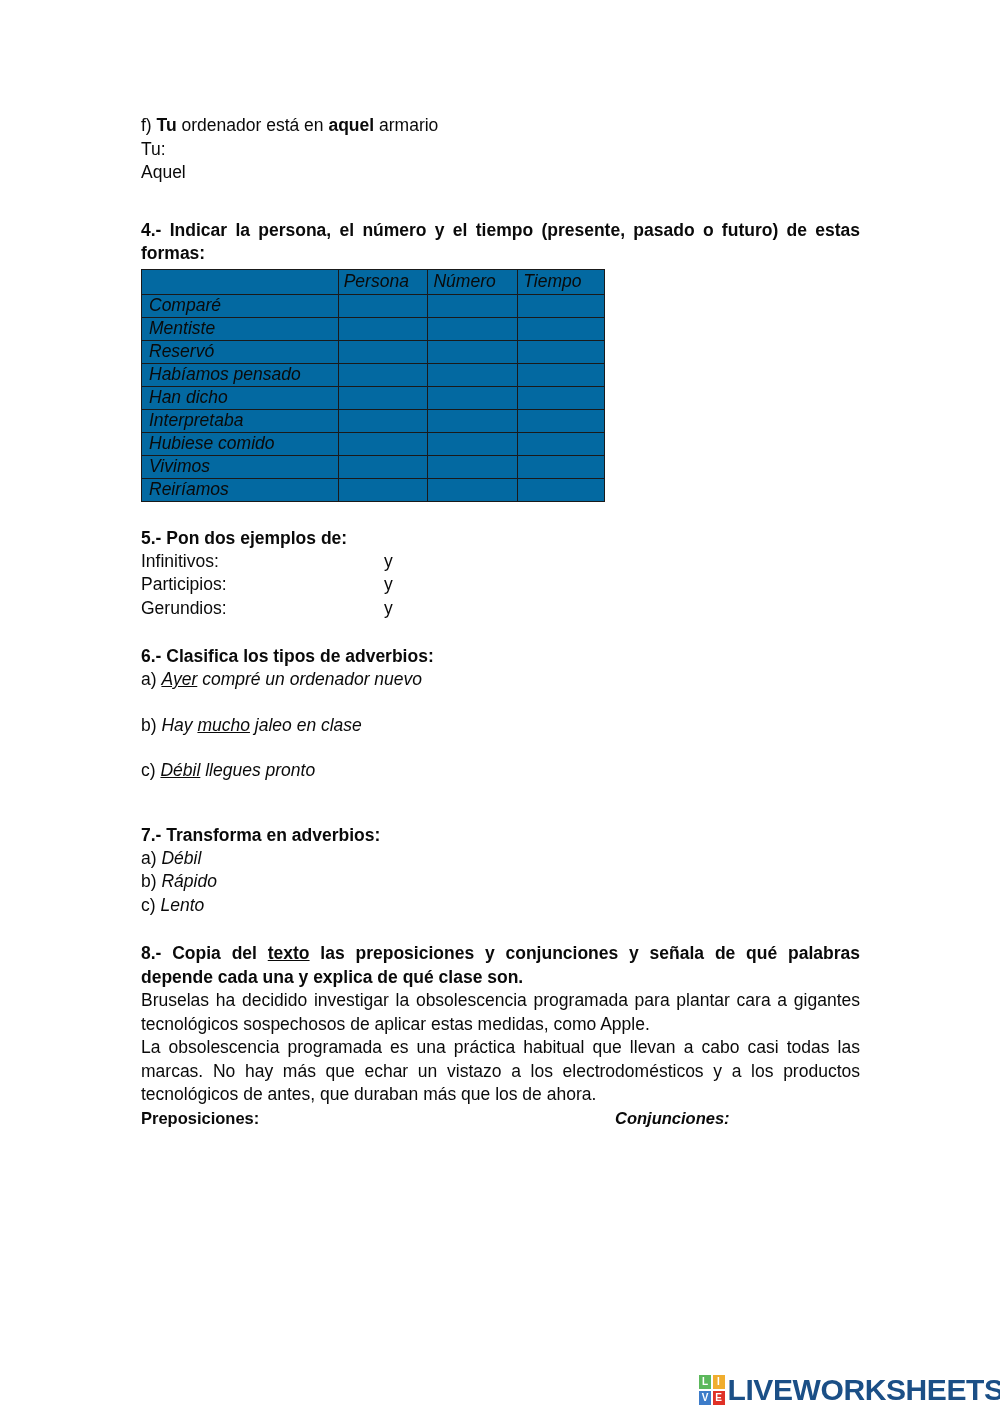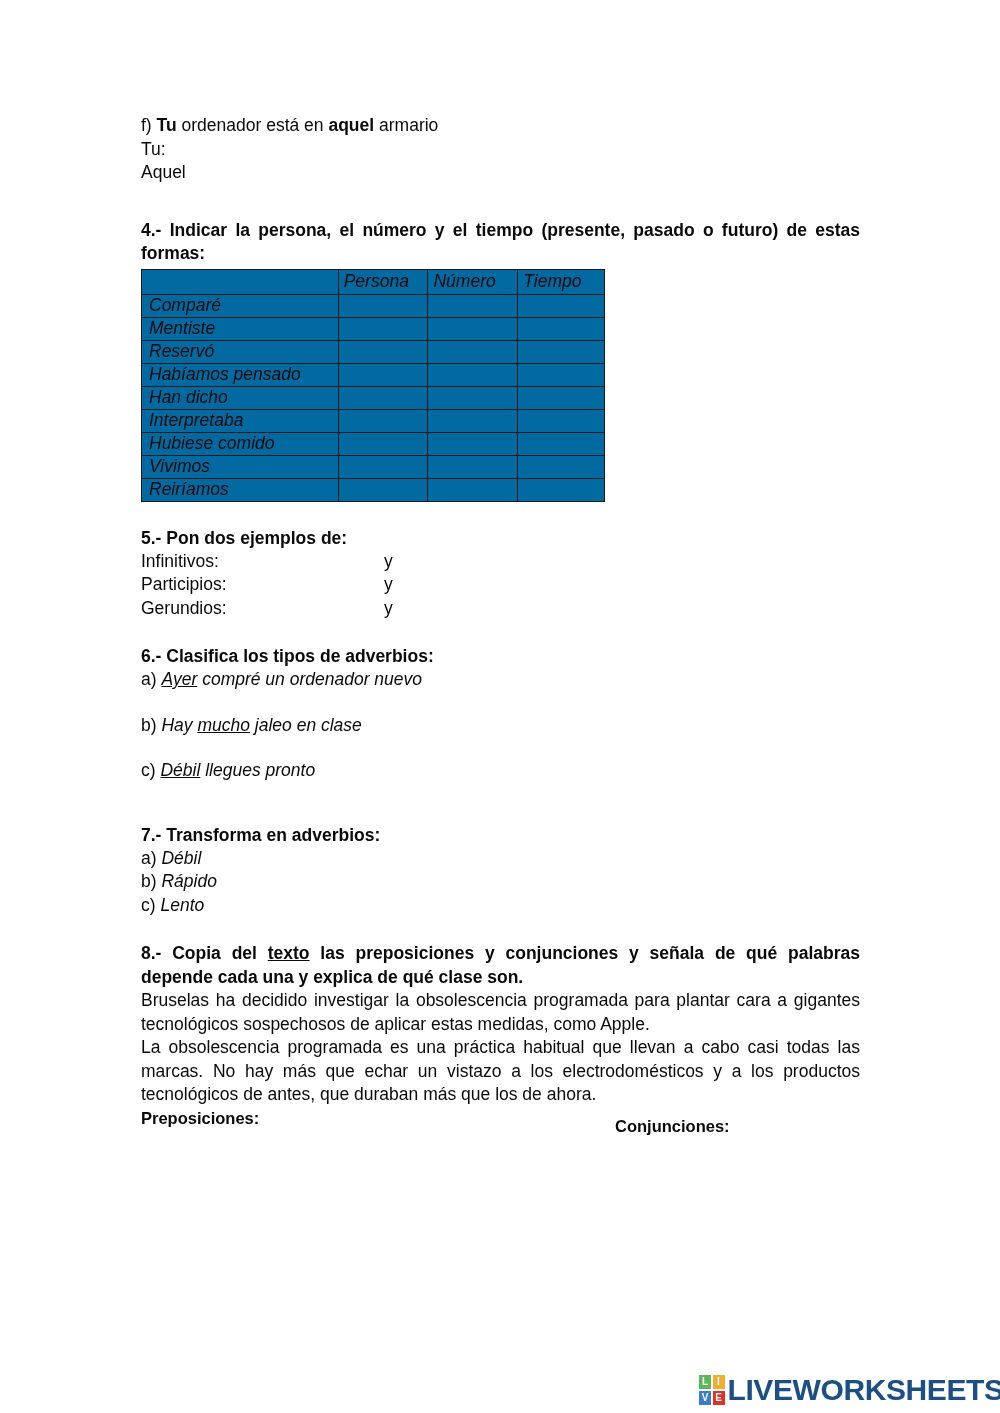--- a/index.html
+++ b/index.html
@@ -107,21 +107,21 @@
     text-align-last: left;
   }
   .footer-fields {
     position: relative;
     height: 24px;
     margin-top: 2px;
     font-weight: bold;
     font-size: 16.5px;
   }
   .footer-fields .f-prep { position: absolute; left: 0; top: 0; }
-  .footer-fields .f-conj { position: absolute; left: 474px; top: 8px; }
+  .footer-fields .f-conj { position: absolute; left: 474px; top: 0; font-style: italic; }
 
   
   .lw-logo {
     position: absolute;
     left: 699px;
     top: 1373px;
     display: flex;
     align-items: center;
     height: 34px;
   }

